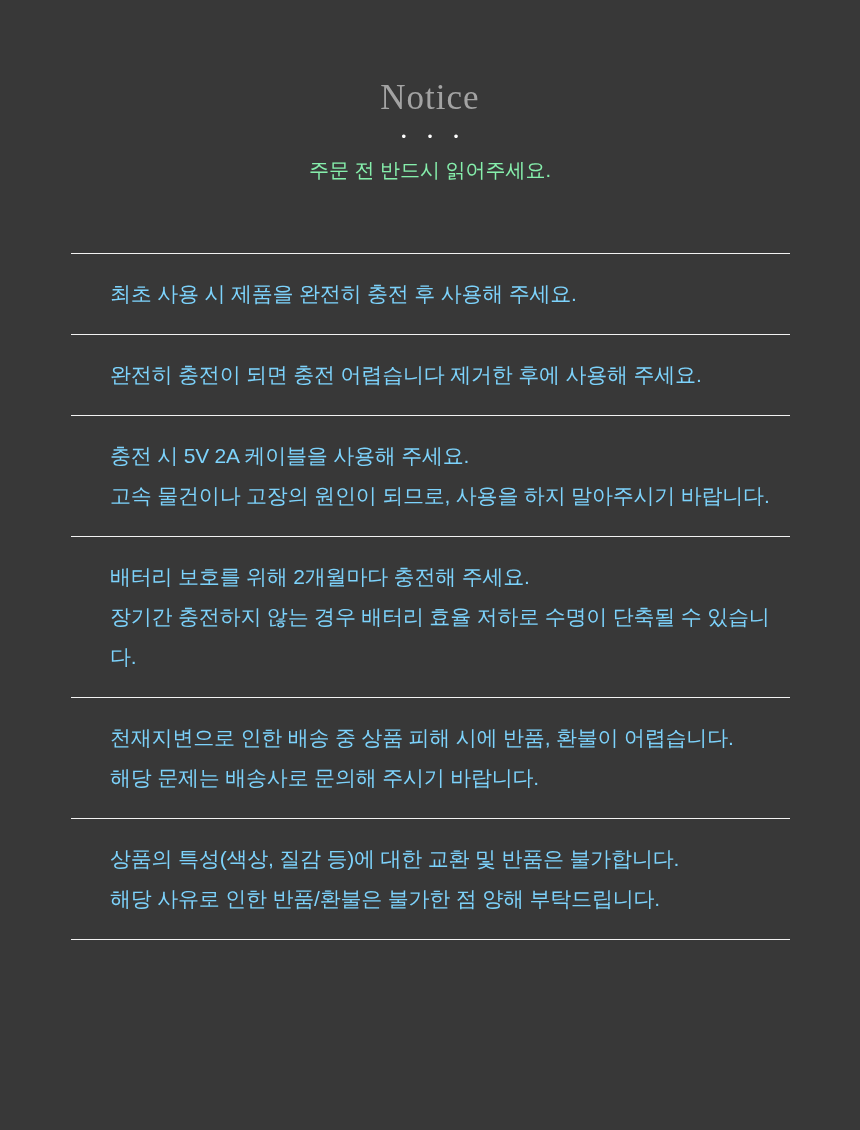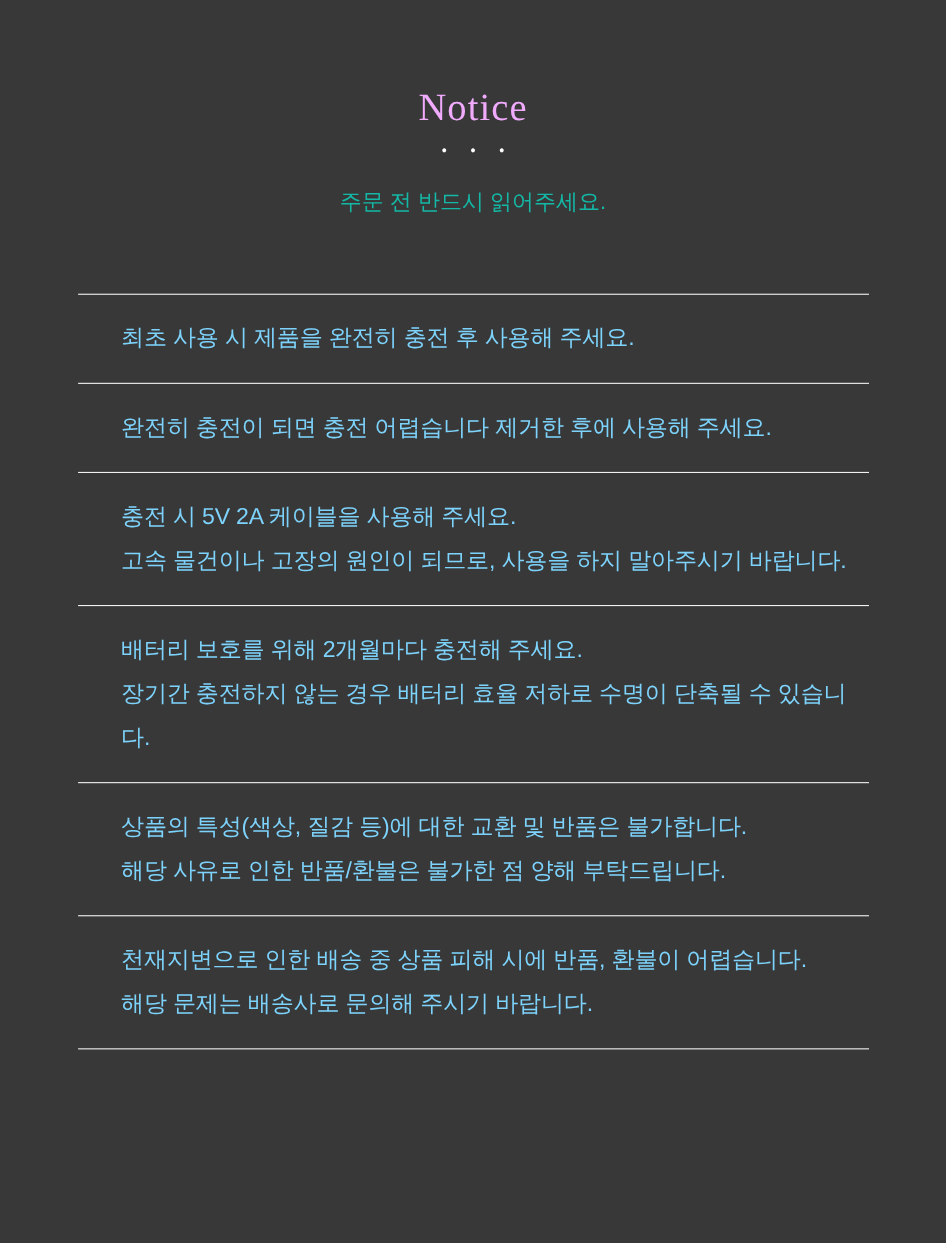--- a/index.html
+++ b/index.html
@@ -19,35 +19,35 @@
   .header {
     text-align: center;
     padding-top: 78px;
   }
   .title {
     font-family: "Liberation Serif", "DejaVu Serif", serif;
     font-size: 35px;
     font-weight: 400;
     line-height: 40px;
     letter-spacing: 1px;
-    color: #f0abfc;
+    color: #a3a3a3;
   }
   .dots {
     margin-top: 12px;
     font-size: 13px;
     line-height: 14px;
     letter-spacing: 9px;
     padding-left: 9px; 
     color: #ffffff;
   }
   .subtitle {
-    margin-top: 26px;
+    margin-top: 12px;
     font-size: 20px;
     line-height: 28px;
-    color: #14b8a6;
+    color: #86efac;
   }
   .notice-list {
     margin: 69px 70px 0 71px;
   }
   .notice-item {
     border-top: 1px solid #f2f2f2;
     padding: 20px 0 20px 39px;
   }
   .notice-item:last-child {
     border-bottom: 1px solid #f2f2f2;
@@ -87,24 +87,24 @@
       <p class="notice-line">고속 물건이나 고장의 원인이 되므로, 사용을 하지 말아주시기 바랍니다.</p>
     </div>
 
 
     <div class="notice-item">
       <p class="notice-line">배터리 보호를 위해 2개월마다 충전해 주세요.</p>
       <p class="notice-line">장기간 충전하지 않는 경우 배터리 효율 저하로 수명이 단축될 수 있습니다.</p>
     </div>
 
     <div class="notice-item">
-      <p class="notice-line">상품의 특성(색상, 질감 등)에 대한 교환 및 반품은 불가합니다.</p>
-      <p class="notice-line">해당 사유로 인한 반품/환불은 불가한 점 양해 부탁드립니다.</p>
+      <p class="notice-line">천재지변으로 인한 배송 중 상품 피해 시에 반품, 환불이 어렵습니다.</p>
+      <p class="notice-line">해당 문제는 배송사로 문의해 주시기 바랍니다.</p>
     </div>
 
     <div class="notice-item">
-      <p class="notice-line">천재지변으로 인한 배송 중 상품 피해 시에 반품, 환불이 어렵습니다.</p>
-      <p class="notice-line">해당 문제는 배송사로 문의해 주시기 바랍니다.</p>
+      <p class="notice-line">상품의 특성(색상, 질감 등)에 대한 교환 및 반품은 불가합니다.</p>
+      <p class="notice-line">해당 사유로 인한 반품/환불은 불가한 점 양해 부탁드립니다.</p>
     </div>
 
   </div>
 
 </div>
 
 </body></html>

